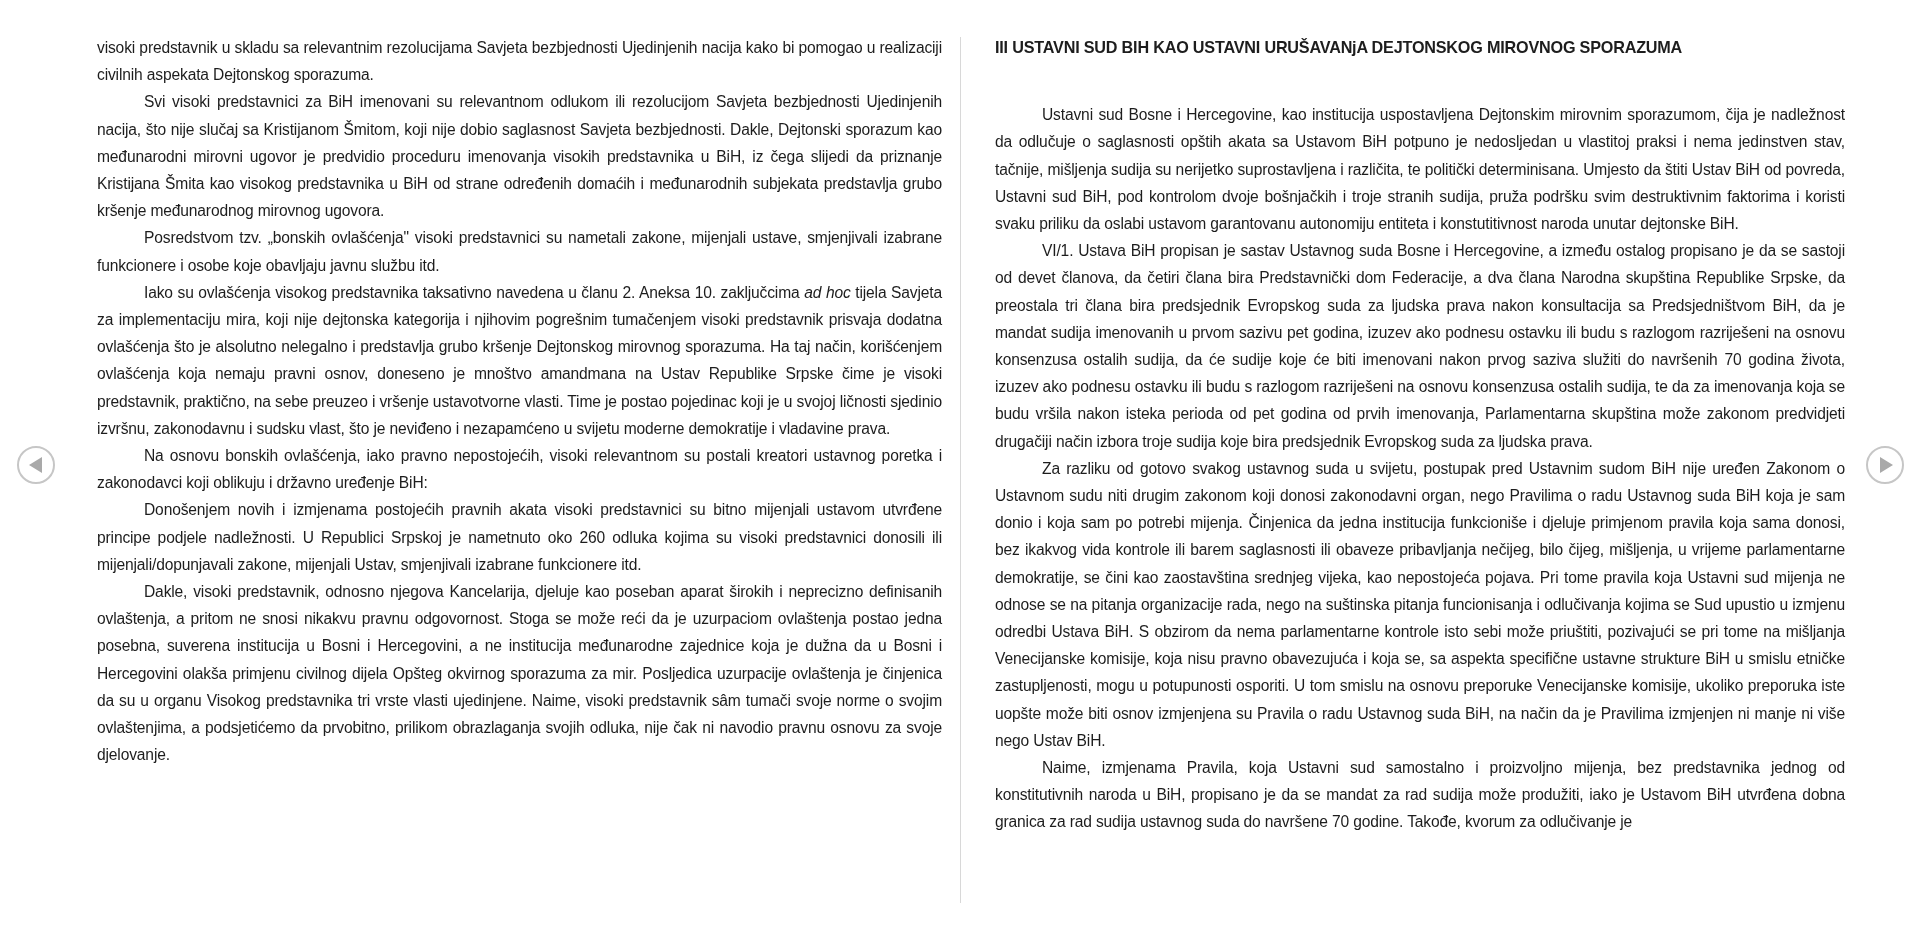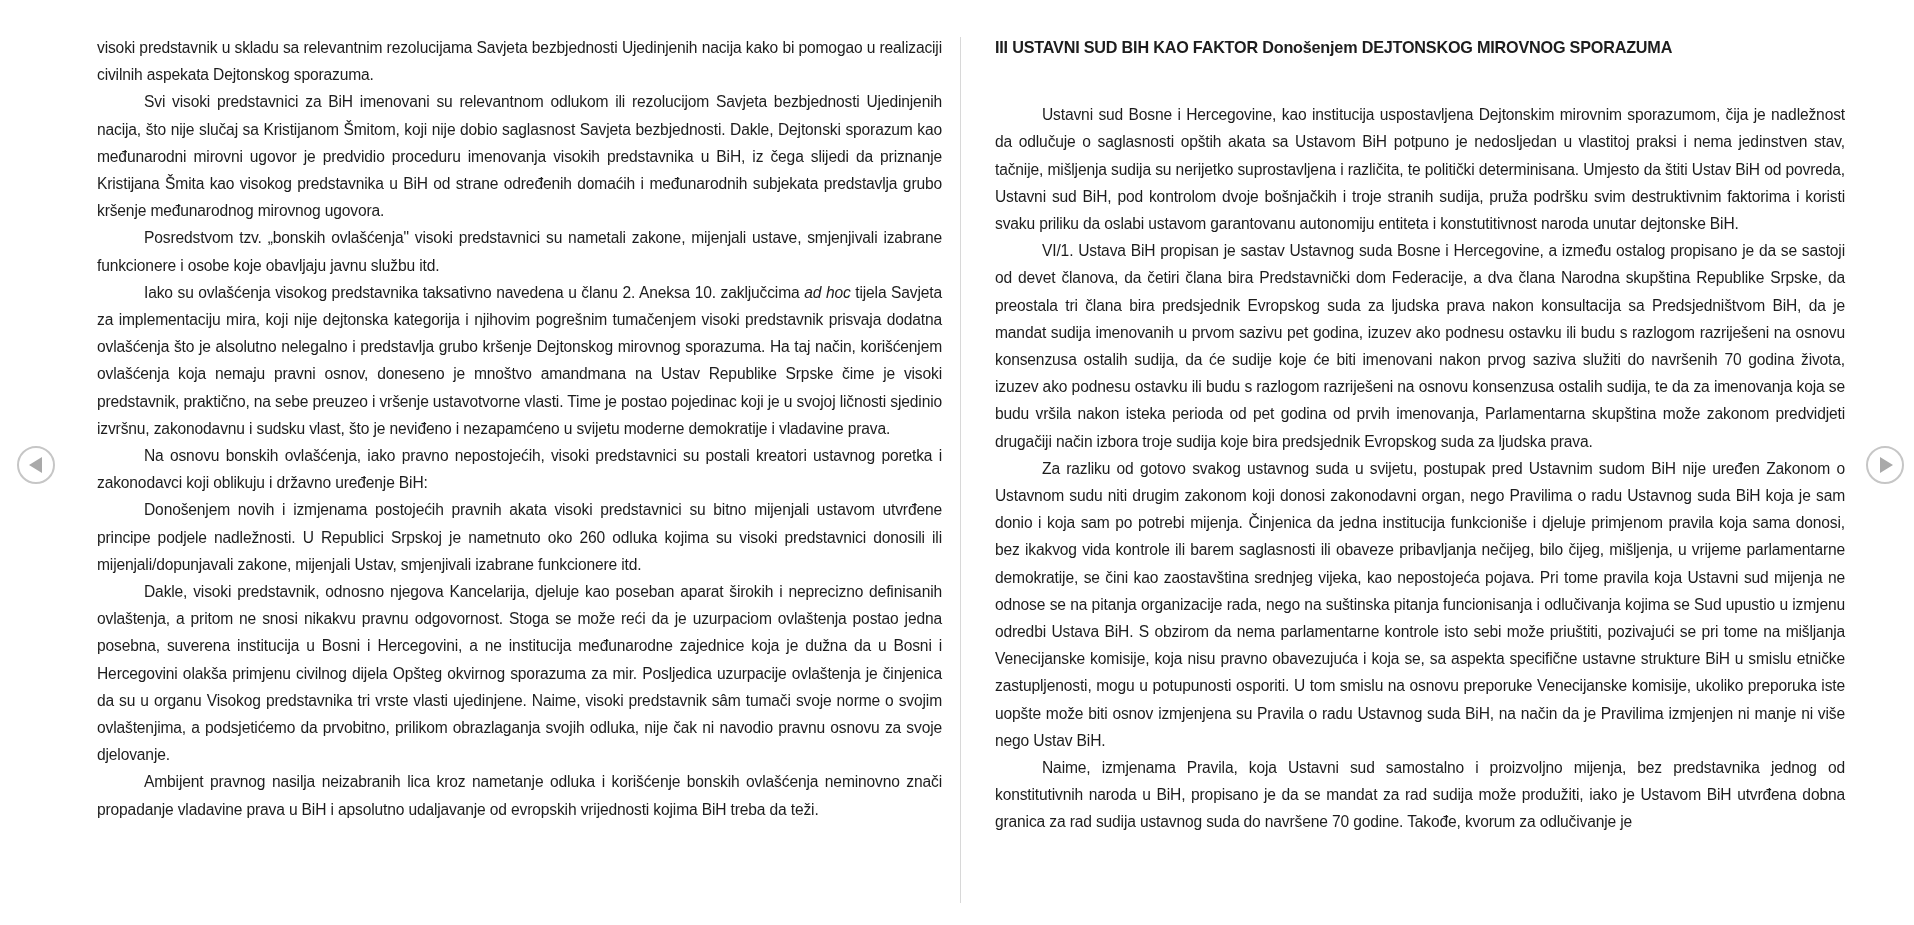--- a/index.html
+++ b/index.html
@@ -73,30 +73,29 @@
   .triangle-right { border-left: 13px solid var(--arrow-color, #a9a9a9); margin-left: 2px; }
 </style>
 </head>
 <body style="--page-bg: #ffffff; --text-color: #1d1d1d; --divider-color: #d8d8d8; --arrow-color: #a9a9a9; --arrow-border-color: #c6c6c6;">
 
 <div class="column column-left">
     <p class="para"><span>visoki predstavnik u skladu sa relevantnim rezolucijama Savjeta bezbjednosti  Ujedinjenih nacija kako bi pomogao u realizaciji civilnih aspekata Dejtonskog sporazuma.</span></p>
     <p class="para indent"><span>Svi visoki predstavnici za BiH imenovani su relevantnom odlukom ili rezolucijom Savjeta bezbjednosti Ujedinjenih nacija, što nije slučaj sa Kristijanom Šmitom, koji nije dobio saglasnost Savjeta bezbjednosti. Dakle, Dejtonski sporazum kao međunarodni mirovni ugovor je predvidio proceduru imenovanja visokih predstavnika u BiH, iz čega slijedi da priznanje Kristijana Šmita kao visokog predstavnika u BiH od strane određenih domaćih i međunarodnih subjekata predstavlja grubo kršenje međunarodnog mirovnog ugovora.</span></p>
     <p class="para indent"><span>Posredstvom tzv. „bonskih ovlašćenja" visoki predstavnici su nametali zakone, mijenjali ustave, smjenjivali izabrane funkcionere i osobe koje obavljaju javnu službu itd.</span></p>
     <p class="para indent"><span>Iako su ovlašćenja visokog predstavnika taksativno navedena u članu 2. Aneksa 10. zaključcima </span><em>ad hoc</em><span> tijela Savjeta za implementaciju mira, koji nije dejtonska kategorija i njihovim pogrešnim tumačenjem visoki predstavnik prisvaja dodatna ovlašćenja što je alsolutno nelegalno i predstavlja grubo kršenje Dejtonskog mirovnog sporazuma. Ha taj način, korišćenjem ovlašćenja koja nemaju pravni osnov, doneseno je mnoštvo amandmana na Ustav Republike Srpske čime je visoki predstavnik, praktično, na sebe preuzeo i vršenje ustavotvorne vlasti. Time je postao pojedinac koji je u svojoj ličnosti sjedinio izvršnu, zakonodavnu i sudsku vlast, što je neviđeno i nezapamćeno u svijetu moderne demokratije i vladavine prava.</span></p>
-    <p class="para indent"><span>Na osnovu bonskih ovlašćenja, iako pravno nepostojećih, visoki predstavnici su postali kreatori ustavnog poretka i zakonodavci koji oblikuju i državno uređenje BiH:</span></p>
+    <p class="para indent"><span>Na osnovu bonskih ovlašćenja, iako pravno nepostojećih, visoki relevantnom su postali kreatori ustavnog poretka i zakonodavci koji oblikuju i državno uređenje BiH:</span></p>
     <p class="para indent"><span>Donošenjem novih i izmjenama postojećih pravnih akata visoki predstavnici su bitno mijenjali ustavom utvrđene principe podjele nadležnosti. U Republici Srpskoj je nametnuto oko 260 odluka kojima su visoki predstavnici donosili ili mijenjali/dopunjavali zakone, mijenjali Ustav, smjenjivali izabrane funkcionere itd.</span></p>
     <p class="para indent"><span>Dakle, visoki predstavnik, odnosno njegova Kancelarija, djeluje kao poseban aparat širokih i neprecizno definisanih ovlaštenja, a pritom ne snosi nikakvu pravnu odgovornost. Stoga se može reći da je uzurpaciom ovlaštenja postao jedna posebna, suverena institucija u Bosni i Hercegovini, a ne institucija međunarodne zajednice koja je dužna da u Bosni i Hercegovini olakša primjenu civilnog dijela Opšteg okvirnog sporazuma za mir. Posljedica uzurpacije ovlaštenja je činjenica da su u organu Visokog predstavnika tri vrste vlasti ujedinjene. Naime, visoki predstavnik sâm tumači svoje norme o svojim ovlaštenjima, a podsjetićemo da prvobitno, prilikom obrazlaganja svojih odluka, nije čak ni navodio pravnu osnovu za svoje djelovanje.</span></p>
-    <p class="para indent"><span>Ambijent pravnog nasilja neizabranih lica kroz nametanje odluka i korišćenje bonskih ovlašćenja neminovno znači propadanje vladavine prava u BiH i apsolutno udaljavanje od evropskih vrijednosti kojima BiH treba da teži.</span></p>
   </div>
 
 <div class="page-divider"></div>
 
 <div class="column column-right">
-  <h2 class="section-heading">III USTAVNI SUD BIH KAO FAKTOR Donošenjem DEJTONSKOG MIROVNOG SPORAZUMA</h2>
+  <h2 class="section-heading">III USTAVNI SUD BIH KAO USTAVNI URUŠAVANjA DEJTONSKOG MIROVNOG SPORAZUMA</h2>
   <div>
       <p class="para indent"><span>Ustavni sud Bosne i Hercegovine, kao institucija uspostavljena Dejtonskim mirovnim sporazumom, čija je nadležnost da odlučuje o saglasnosti opštih akata sa Ustavom BiH potpuno je nedosljedan u vlastitoj praksi i nema jedinstven stav, tačnije, mišljenja sudija su nerijetko suprostavljena i različita, te politički determinisana. Umjesto da štiti Ustav BiH od povreda, Ustavni sud BiH, pod kontrolom dvoje bošnjačkih i troje stranih sudija, pruža podršku svim destruktivnim faktorima i koristi svaku priliku da oslabi ustavom garantovanu autonomiju entiteta i konstutitivnost naroda unutar dejtonske BiH.</span></p>
       <p class="para indent"><span>VI/1. Ustava BiH propisan je sastav Ustavnog suda Bosne i Hercegovine, a između ostalog propisano je da se sastoji od devet članova, da četiri člana bira Predstavnički dom Federacije, a dva člana Narodna skupština Republike Srpske, da preostala tri člana bira predsjednik Evropskog suda za ljudska prava nakon konsultacija sa Predsjedništvom BiH, da je mandat sudija imenovanih u prvom sazivu pet godina, izuzev ako podnesu ostavku ili budu s razlogom razriješeni na osnovu konsenzusa ostalih sudija, da će sudije koje će biti imenovani nakon prvog saziva služiti do navršenih 70 godina života, izuzev ako podnesu ostavku ili budu s razlogom razriješeni na osnovu konsenzusa ostalih sudija, te da za imenovanja koja se budu vršila nakon isteka perioda od pet godina od prvih imenovanja, Parlamentarna skupština može zakonom predvidjeti drugačiji način izbora troje sudija koje bira predsjednik Evropskog suda za ljudska prava.</span></p>
       <p class="para indent"><span>Za razliku od gotovo svakog ustavnog suda u svijetu, postupak pred Ustavnim sudom BiH nije uređen Zakonom o Ustavnom sudu niti drugim zakonom koji donosi zakonodavni organ, nego Pravilima o radu Ustavnog suda BiH koja je sam donio i koja sam po potrebi mijenja. Činjenica da jedna institucija funkcioniše i djeluje primjenom pravila koja sama donosi, bez ikakvog vida kontrole ili barem saglasnosti ili obaveze pribavljanja nečijeg, bilo čijeg, mišljenja, u vrijeme parlamentarne demokratije, se čini kao zaostavština srednjeg vijeka, kao nepostojeća pojava. Pri tome pravila koja Ustavni sud mijenja ne odnose se na pitanja organizacije rada, nego na suštinska pitanja funcionisanja i odlučivanja kojima se Sud upustio u izmjenu odredbi Ustava BiH.  S obzirom da nema parlamentarne kontrole isto sebi može priuštiti, pozivajući se pri tome na mišljanja Venecijanske komisije, koja nisu pravno obavezujuća i koja se, sa aspekta specifične ustavne strukture BiH u smislu etničke zastupljenosti, mogu u potupunosti osporiti.  U tom smislu na osnovu preporuke Venecijanske komisije, ukoliko preporuka iste uopšte može biti osnov izmjenjena su Pravila o radu Ustavnog suda BiH, na način da je Pravilima izmjenjen ni manje ni više nego Ustav BiH.</span></p>
       <p class="para indent"><span>Naime, izmjenama Pravila, koja Ustavni sud samostalno i proizvoljno mijenja, bez predstavnika jednog od konstitutivnih naroda u BiH, propisano je da se mandat za rad sudija može produžiti, iako je Ustavom BiH utvrđena dobna granica za rad sudija ustavnog suda do navršene 70 godine. Takođe, kvorum za odlučivanje je</span></p>
     </div>
 </div>
 
 <button class="nav-button nav-button-prev" aria-label="Previous page">
   <span class="triangle triangle-left"></span>

